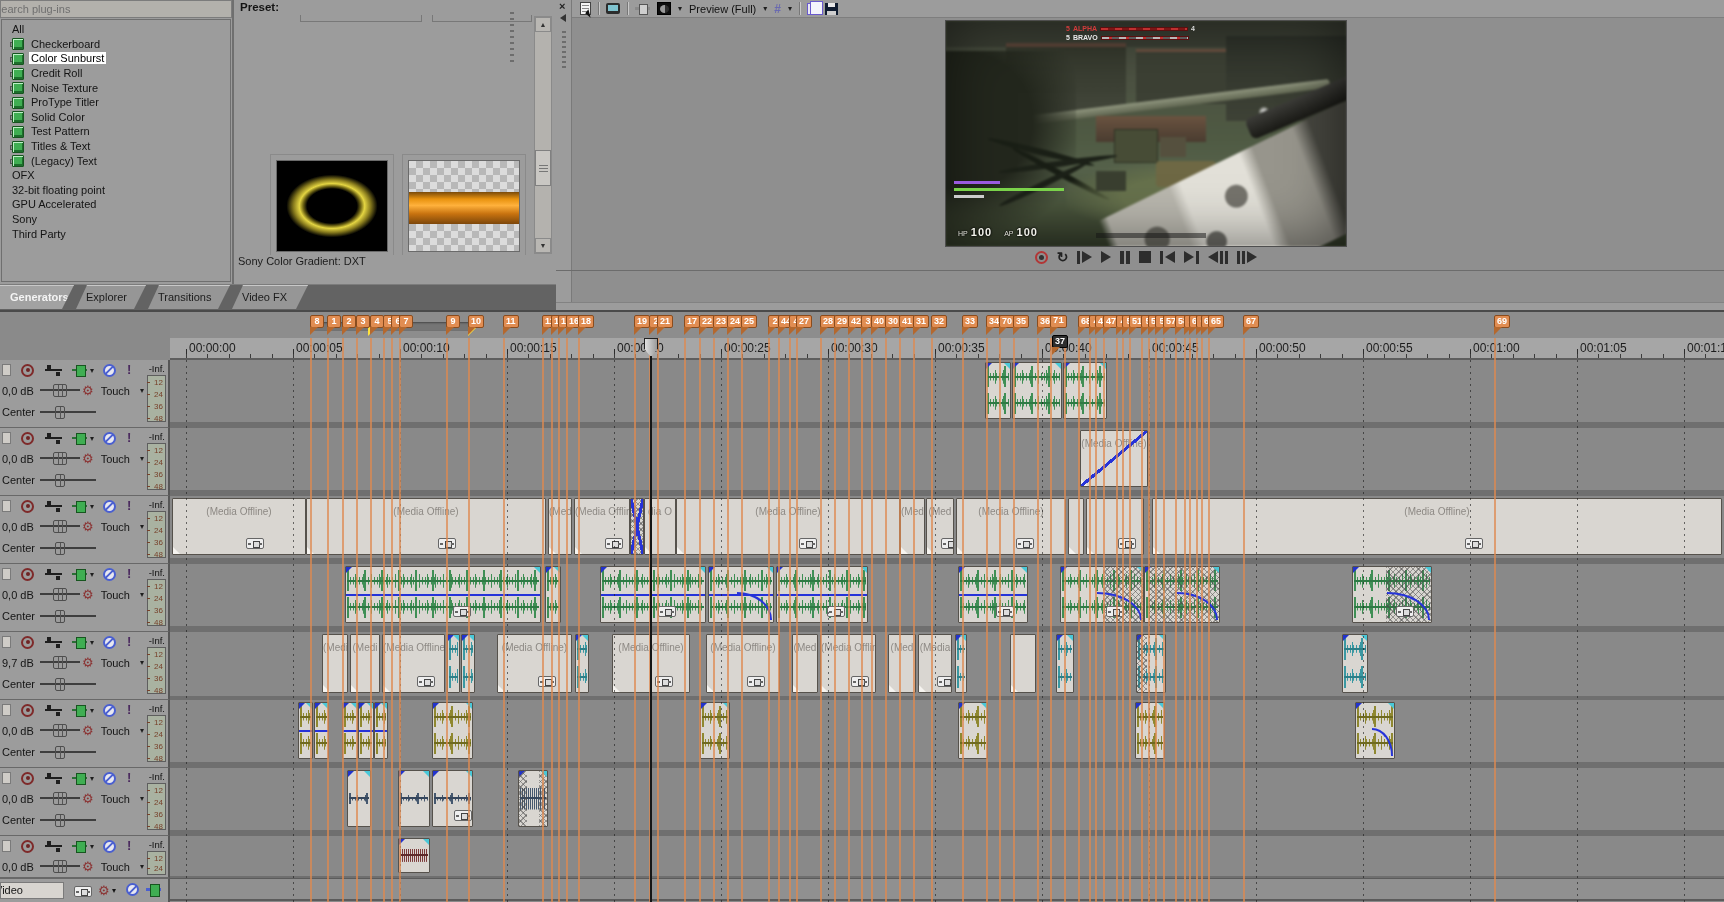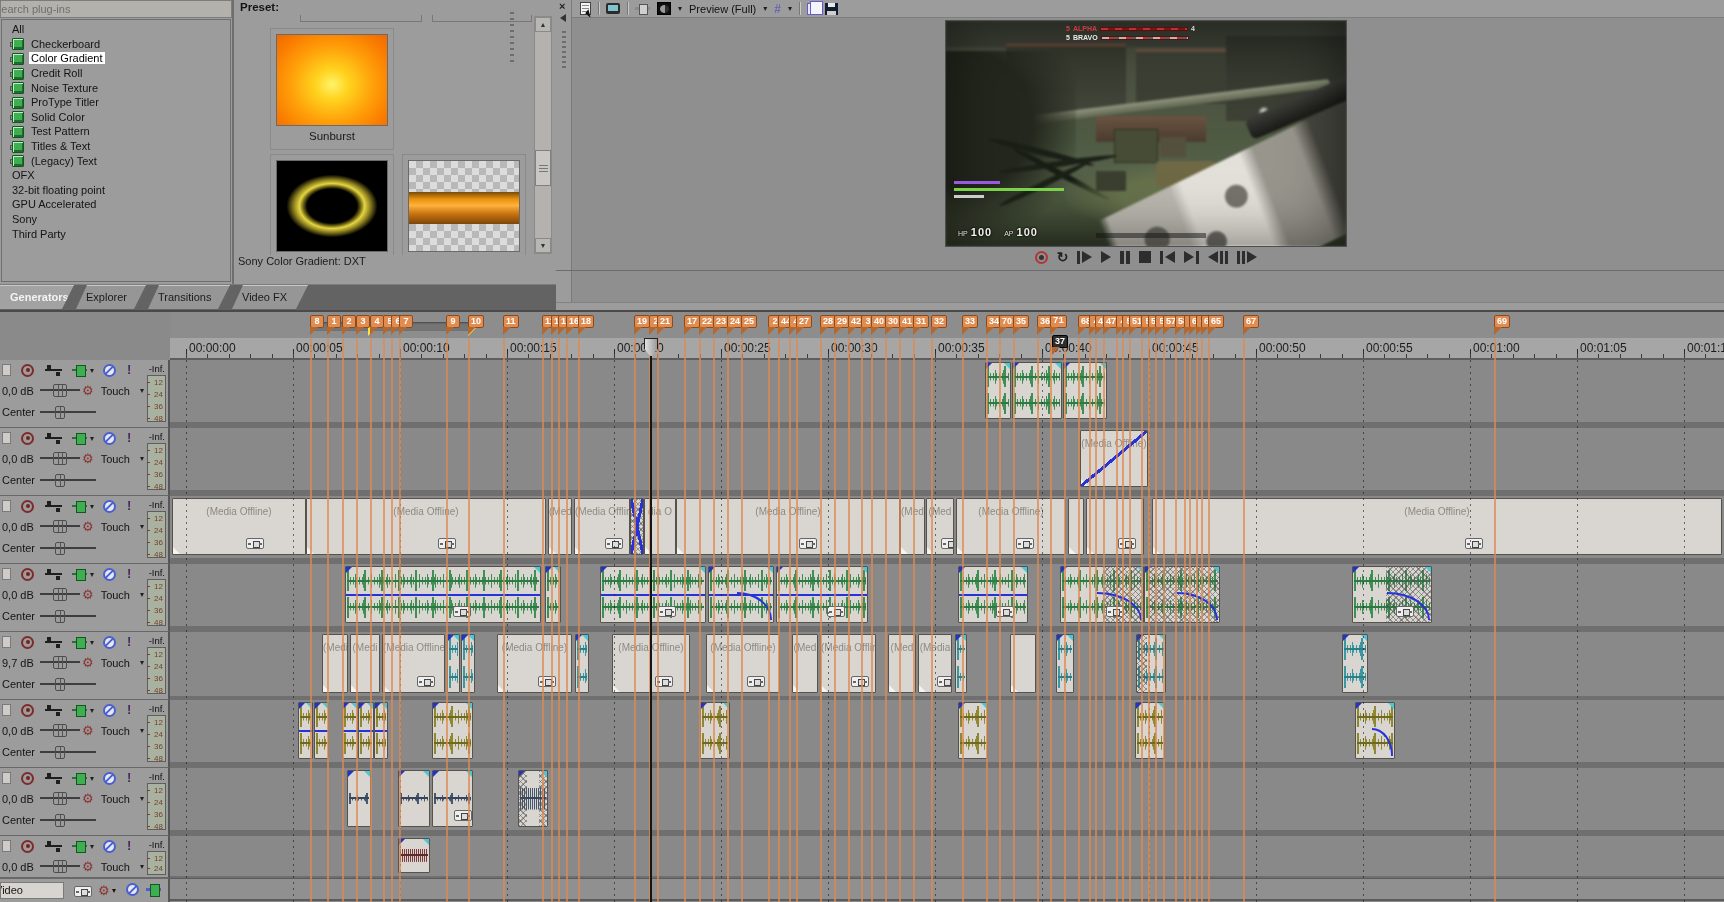--- a/index.html
+++ b/index.html
@@ -212,21 +212,21 @@
   <div id="gen-list">
       <div class="gitem">
         <div class="glabel">All</div>
       </div>
       <div class="gitem">
         <div class="gicon"></div>
         <div class="glabel">Checkerboard</div>
       </div>
       <div class="gitem sel">
         <div class="gicon"></div>
-        <div class="glabel">Color Gradient</div>
+        <div class="glabel">Color Sunburst</div>
       </div>
       <div class="gitem">
         <div class="gicon"></div>
         <div class="glabel">Credit Roll</div>
       </div>
       <div class="gitem">
         <div class="gicon"></div>
         <div class="glabel">Noise Texture</div>
       </div>
       <div class="gitem">
@@ -265,24 +265,20 @@
         <div class="glabel">Third Party</div>
       </div>
     </div>
 </div>
 
 <div id="preset-panel">
   <div class="pp-title">Preset:</div>
   <div class="pp-grid">
     <div class="pp-cut" style="left:64px;width:122px"></div>
     <div class="pp-cut" style="left:196px;width:100px"></div>
-    <div class="pp-cell" style="left:34px;top:13px;height:122px">
-      <div class="pp-thumb th-sunburst"></div>
-      <div class="pp-name">Sunburst</div>
-    </div>
     <div class="pp-cell" style="left:34px;top:139px;height:110px">
       <div class="pp-thumb th-eclipse"></div>
 
     </div>
     <div class="pp-cell" style="left:166px;top:139px;height:110px">
       <div class="pp-thumb checker th-wooden"></div>
 
     </div>
   </div>
   <div class="pp-dots"></div>

